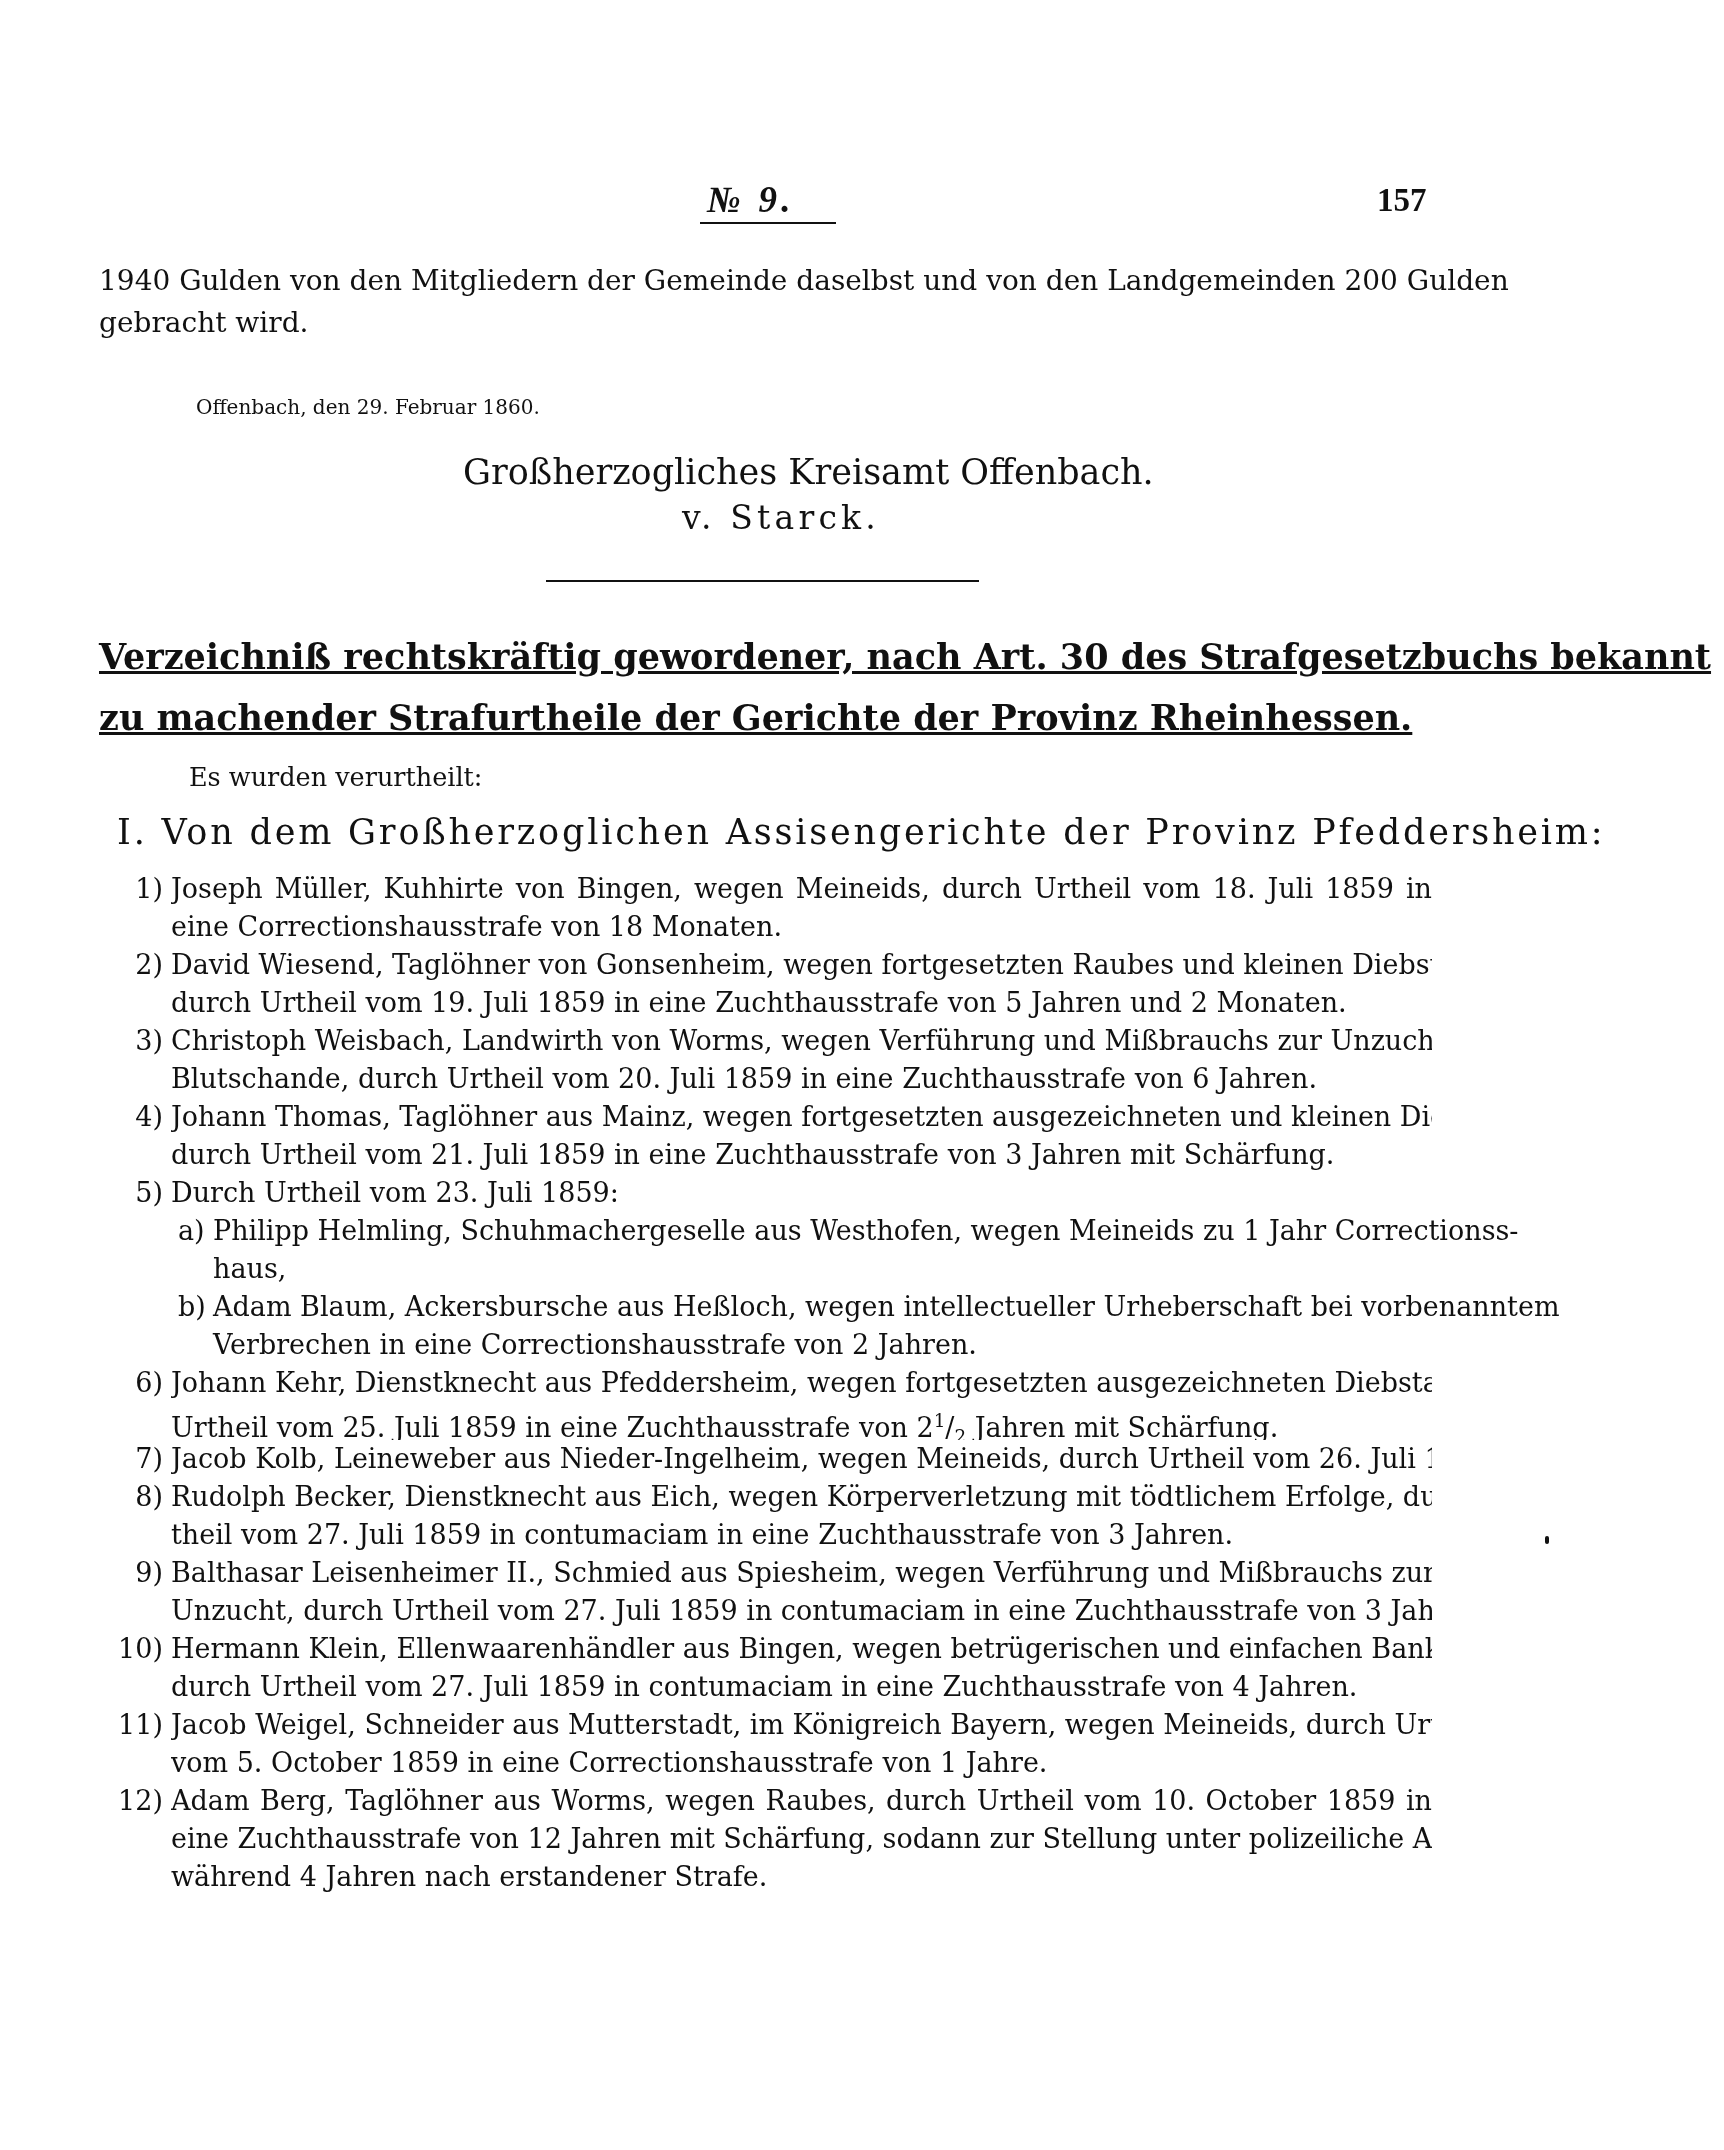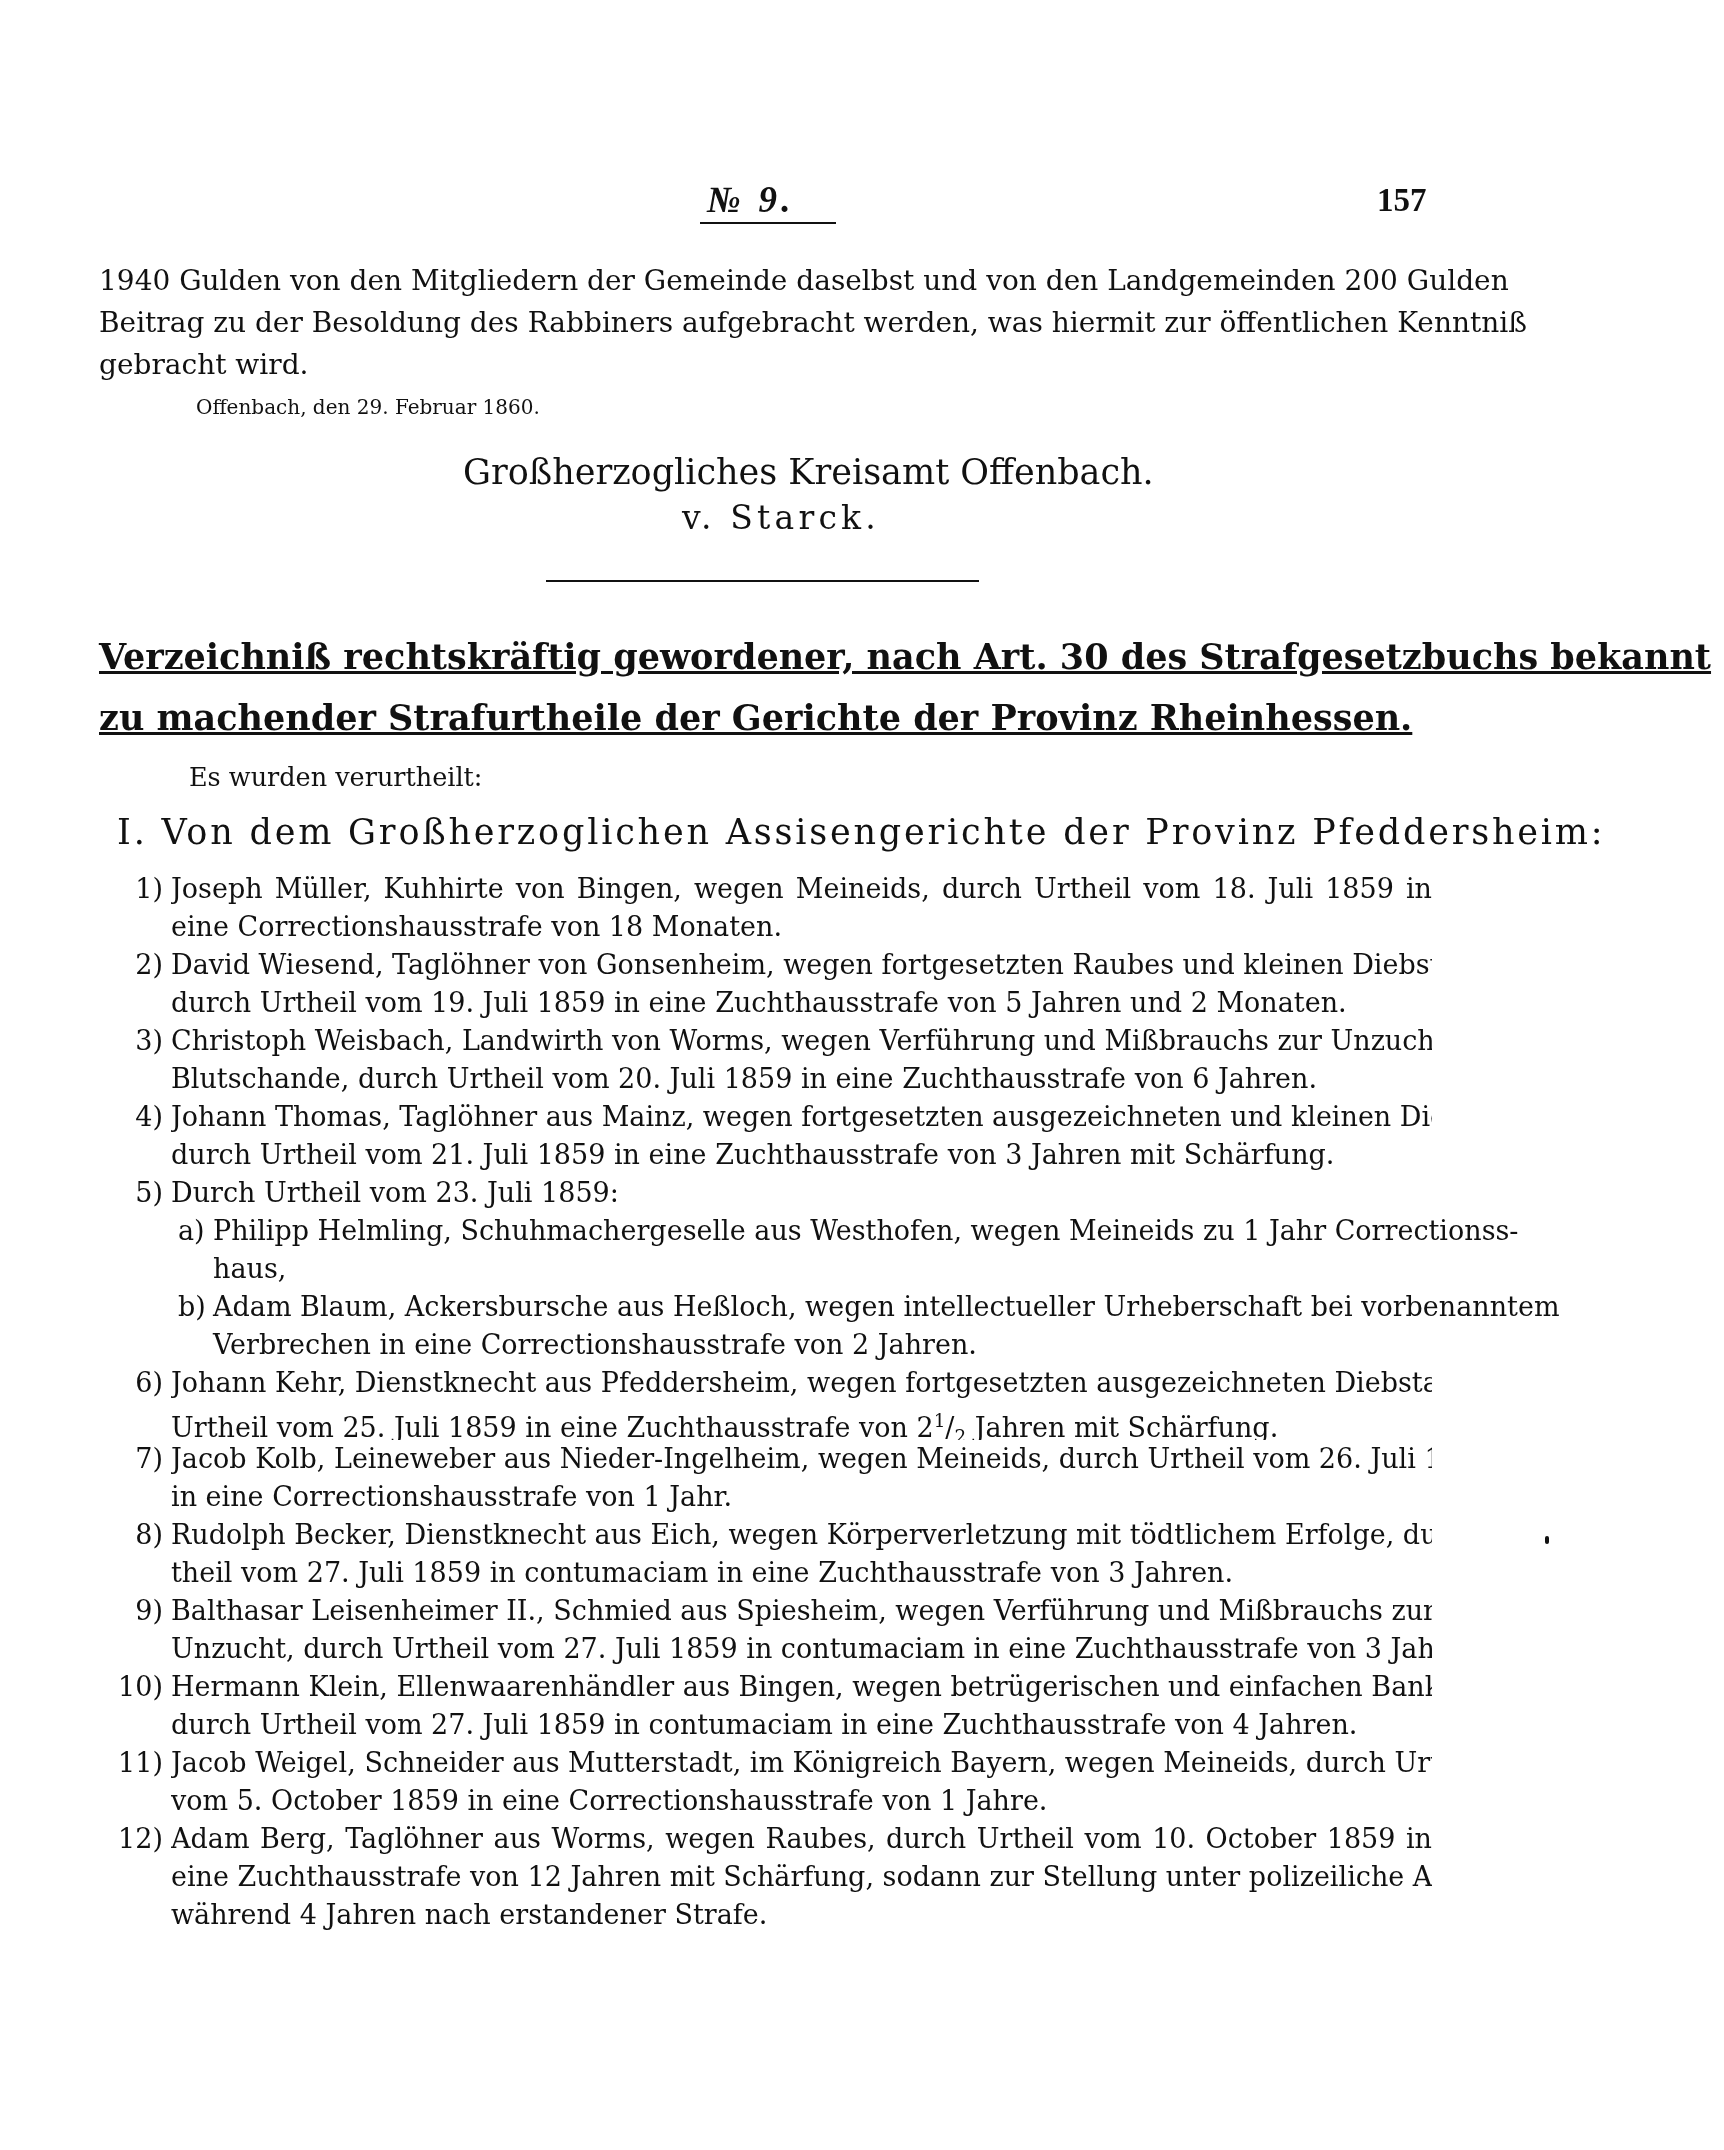--- a/index.html
+++ b/index.html
@@ -41,21 +41,20 @@
 </style>
 </head>
 <body>
 
 <div class="abs issue-no">№ 9.</div>
 <div class="abs issue-rule"></div>
 <div class="abs page-num">157</div>
 
 <div class="abs para">
   <span class="line just">1940 Gulden von den Mitgliedern der Gemeinde daselbst und von den Landgemeinden 200 Gulden</span>
-  <span class="line just">Beitrag zu der Besoldung des Rabbiners aufgebracht werden, was hiermit zur öffentlichen Kenntniß</span>
   <span class="line">gebracht wird.</span>
 </div>
 
 <div class="abs dateline">Offenbach, den 29. Februar 1860.</div>
 <div class="abs authority">Großherzogliches Kreisamt Offenbach.</div>
 <div class="abs signature">v. Starck.</div>
 <div class="abs sep-rule"></div>
 
 <div class="abs heading">
   <span class="hl hl1">Verzeichniß rechtskräftig gewordener, nach Art. 30 des Strafgesetzbuchs bekannt</span>
@@ -118,21 +117,20 @@
     <span class="num">6)</span>
     <div class="txt">
       <span class="ln just">Johann Kehr, Dienstknecht aus Pfeddersheim, wegen fortgesetzten ausgezeichneten Diebstahls, durch</span>
       <span class="ln"><span>Urtheil vom 25. Juli 1859 in eine Zuchthausstrafe von 2</span><span class="frac">1</span>/<span class="frac2">2</span><span> Jahren mit Schärfung.</span></span>
     </div>
   </div>
   <div class="item">
     <span class="num">7)</span>
     <div class="txt">
       <span class="ln just">Jacob Kolb, Leineweber aus Nieder-Ingelheim, wegen Meineids, durch Urtheil vom 26. Juli 1859</span>
-      <span class="ln">in eine Correctionshausstrafe von 1 Jahr.</span>
     </div>
   </div>
   <div class="item">
     <span class="num">8)</span>
     <div class="txt">
       <span class="ln just">Rudolph Becker, Dienstknecht aus Eich, wegen Körperverletzung mit tödtlichem Erfolge, durch Ur-</span>
       <span class="ln">theil vom 27. Juli 1859 in contumaciam in eine Zuchthausstrafe von 3 Jahren.</span>
     </div>
   </div>
   <div class="item">

